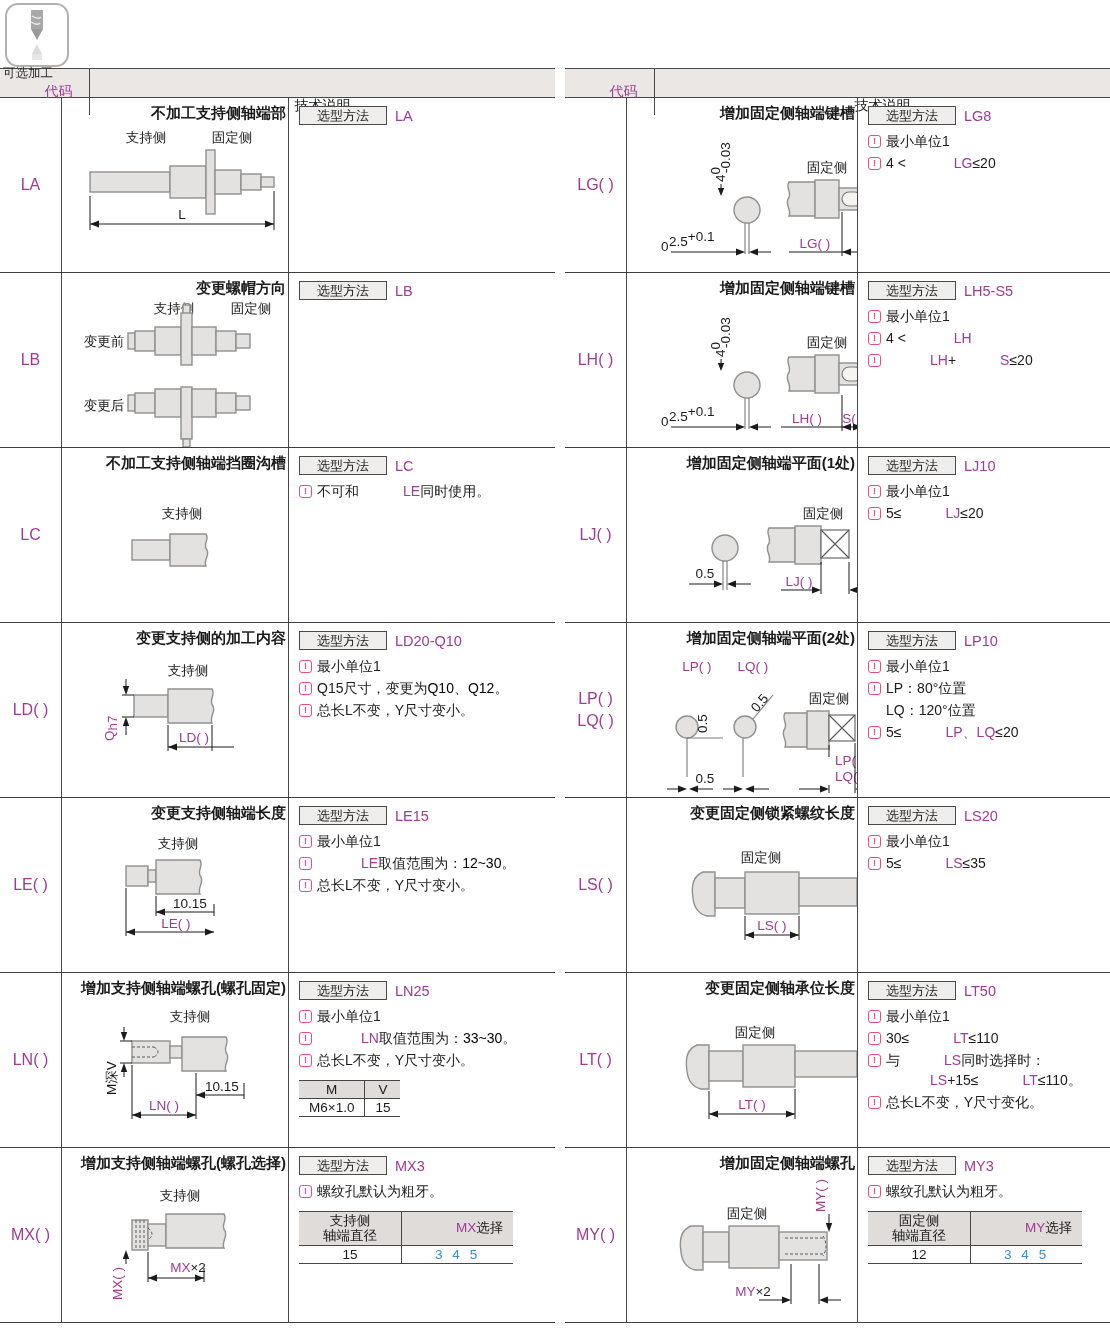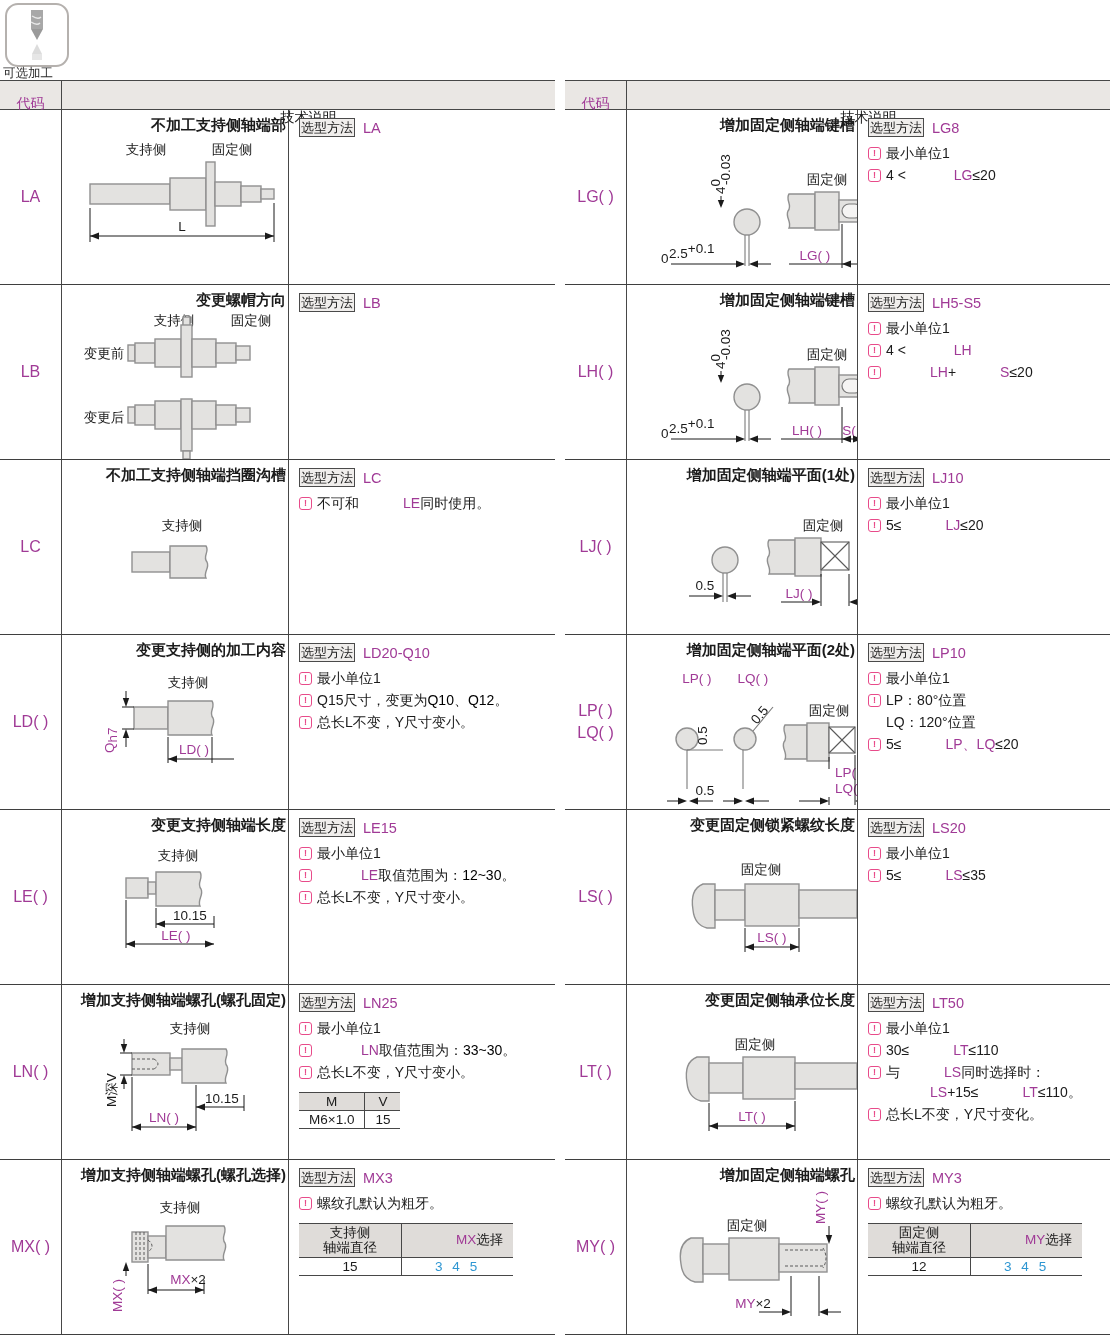--- a/index.html
+++ b/index.html
@@ -8,38 +8,38 @@
   svg text.tm, svg tspan.tm{fill:#a03a96;}
   .sh{fill:#e3e2e0;stroke:#909090;stroke-width:1.4;}
   .wb{fill:#ffffff;stroke:#6a6a6a;stroke-width:1.2;}
   .kw{fill:#f5f4f3;stroke:#7a7a7a;stroke-width:1.2;}
   .dl{stroke:#1b1b1b;stroke-width:1;fill:none;}
   .tl{stroke:#7a7a7a;stroke-width:1.1;fill:none;}
   .dd{stroke:#5a5a5a;stroke-width:1;fill:none;stroke-dasharray:3 2;}
   .ah{fill:#1b1b1b;stroke:none;}
   .xl{stroke:#5a5a5a;stroke-width:1.1;}
 
-  .top{height:80px;position:relative;}
+  .top{height:68px;position:relative;}
   .opticon{position:absolute;left:5px;top:3px;width:60px;height:60px;border:2.5px solid #b5b1ae;border-radius:13px;background:#fff;display:flex;align-items:center;justify-content:center;}
   .opticon-label{position:absolute;left:3px;top:65px;font-size:12.5px;color:#2a2a2a;}
 
   .wrap{display:grid;grid-template-columns:555px 545px;column-gap:10px;}
-  .thead{display:grid;grid-template-columns:62px 1fr;background:#eae7e4;border-top:1px solid #474747;border-bottom:1px solid #474747;height:28px;}
+  .thead{display:grid;grid-template-columns:62px 1fr;background:#eae7e4;border-top:1px solid #474747;border-bottom:1px solid #474747;height:28px;padding-left:28px;}
   .hcode{color:#a03a96;font-size:14px;border-right:1px solid #474747;display:flex;align-items:center;justify-content:center;}
   .hdesc{font-size:14px;display:flex;align-items:center;justify-content:center;margin-top:28px;}
   .trow{display:grid;border-bottom:1.5px solid #3f3f3f;height:175px;box-sizing:border-box;}
   .lt .trow{grid-template-columns:62px 226px 1fr;}
   .rt .trow{grid-template-columns:62px 230px 1fr;}
   .code{display:flex;flex-direction:column;align-items:center;justify-content:center;color:#a03a96;font-size:16px;border-right:1px solid #474747;line-height:1.35;}
   .desc{padding:6px 2px 0 12px;overflow:hidden;text-align:right;}
   .title{font-weight:bold;font-size:15px;white-space:nowrap;}
   .dia{display:block;margin-top:1px;}
   .notes{border-left:1px solid #474747;padding:8px 4px 0 10px;overflow:hidden;}
   .selline{display:flex;align-items:center;gap:8px;margin-bottom:7px;}
-  .selbox{border:1px solid #4a4a4a;background:#f0eeec;padding:0 1px;font-size:13px;line-height:17px;color:#1b1b1b;}
+  .selbox{border:1px solid #4a4a4a;background:#f0eeec;padding:0 17px;font-size:13px;line-height:17px;color:#1b1b1b;}
   .selval{color:#a03a96;font-size:14.5px;}
   .note{display:flex;gap:5px;font-size:14px;line-height:1.42;align-items:flex-start;margin-bottom:2px;}
   .note.cont{padding-left:18px;}
   .ni{flex:0 0 auto;width:11px;height:11px;border:1.6px solid #e84b8a;border-radius:3px;color:#e84b8a;font-weight:bold;font-size:9px;display:flex;align-items:center;justify-content:center;margin-top:3px;}
   .seg-m{color:#a03a96;padding-left:44px;}
   .seg-b{color:#000000;}
   .mini{border-collapse:collapse;margin-top:9px;font-size:13.5px;text-align:center;}
   .mini th{background:#dfdcd9;font-weight:normal;border-top:1px solid #474747;border-bottom:1px solid #474747;padding:1px 10px;}
   .mini td{border-bottom:1px solid #474747;padding:1px 10px;}
   .mini th + th,.mini td + td{border-left:1px solid #474747;}

